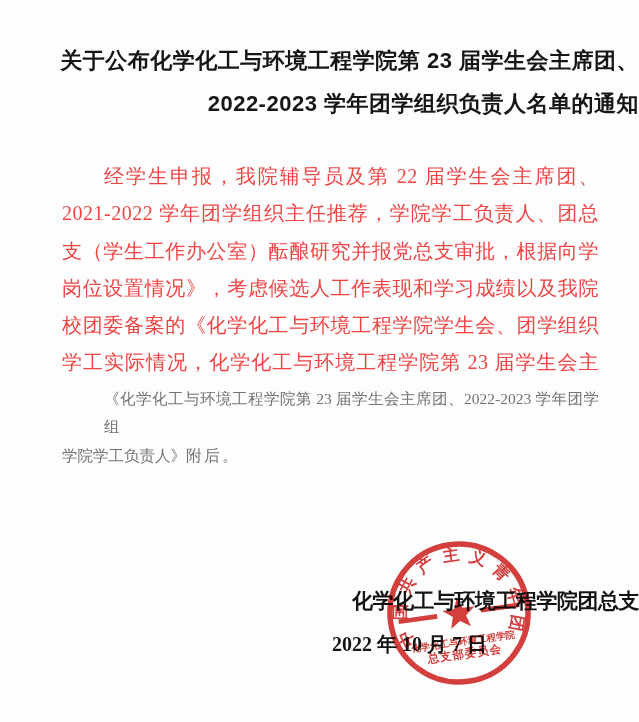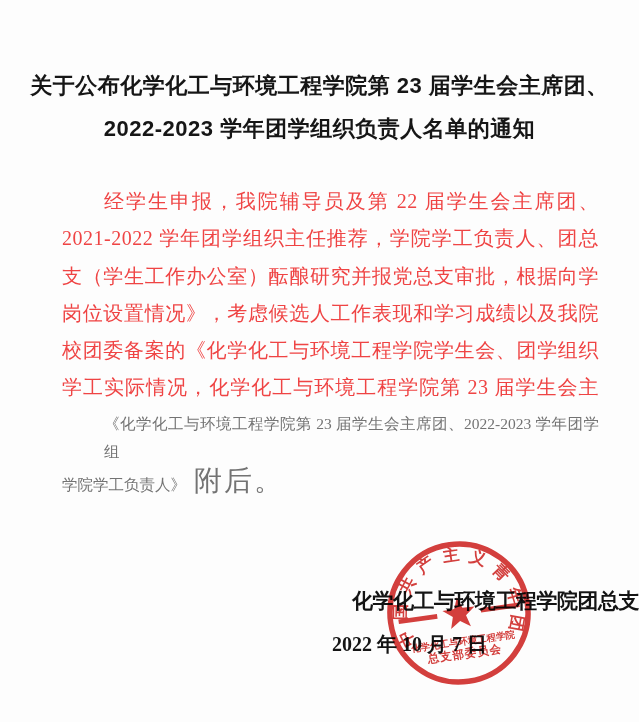--- a/index.html
+++ b/index.html
@@ -10,22 +10,22 @@
     color:#1e1e1e;
     overflow:hidden;
   }
   .page{
     position:relative;
     width:639px;height:722px;
     background:#fdfdfd;
   }
   
   .title-block{
-    padding-top:64px;
-    text-align:center;
+    padding-top:39px;
+    text-align:right;
     font-family:"Liberation Sans","DejaVu Sans",sans-serif;
     font-weight:700;
     font-size:22px;
     line-height:43px;
     color:#161616;
     letter-spacing:0.5px;
   }
   
   .body-block{
     margin:33px 0 0 62px;
@@ -47,21 +47,21 @@
     color:#737373;
   }
   .note-l1{
     font-size:15.5px;
     line-height:28px;
     padding-left:42px;
     text-align:justify;
     text-align-last:justify;
   }
   .note-l2{ font-size:15.5px; line-height:30px; }
-  .note-l2 .big{ font-size:28px; letter-spacing:2px;margin-left:8px; }
+  .note-l2 .big{ font-size:16px; letter-spacing:2px; }
   
   .sig-block{
     position:absolute;
     left:0; top:586px;
     width:639px;
     color:#141414;
   }
   .sig-org{
     text-align:right;
     font-size:21px;

